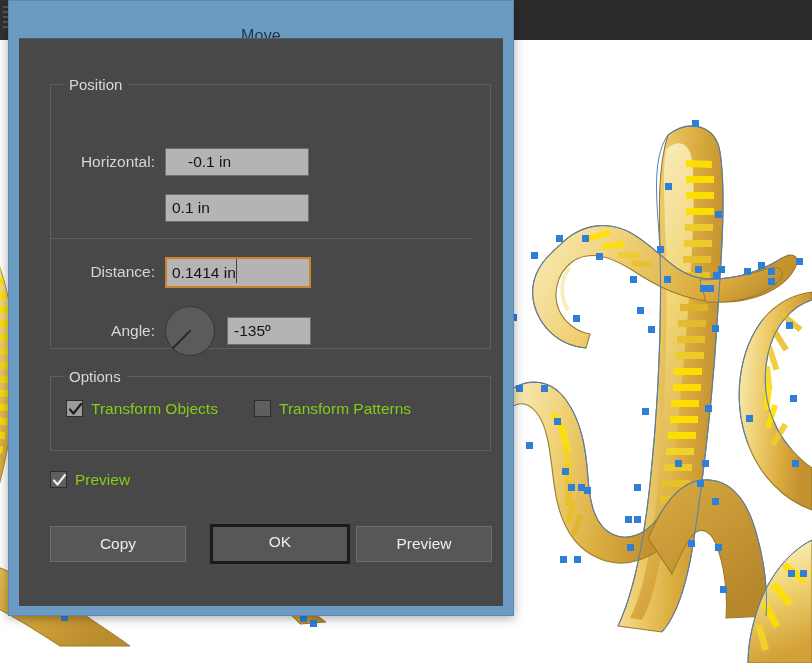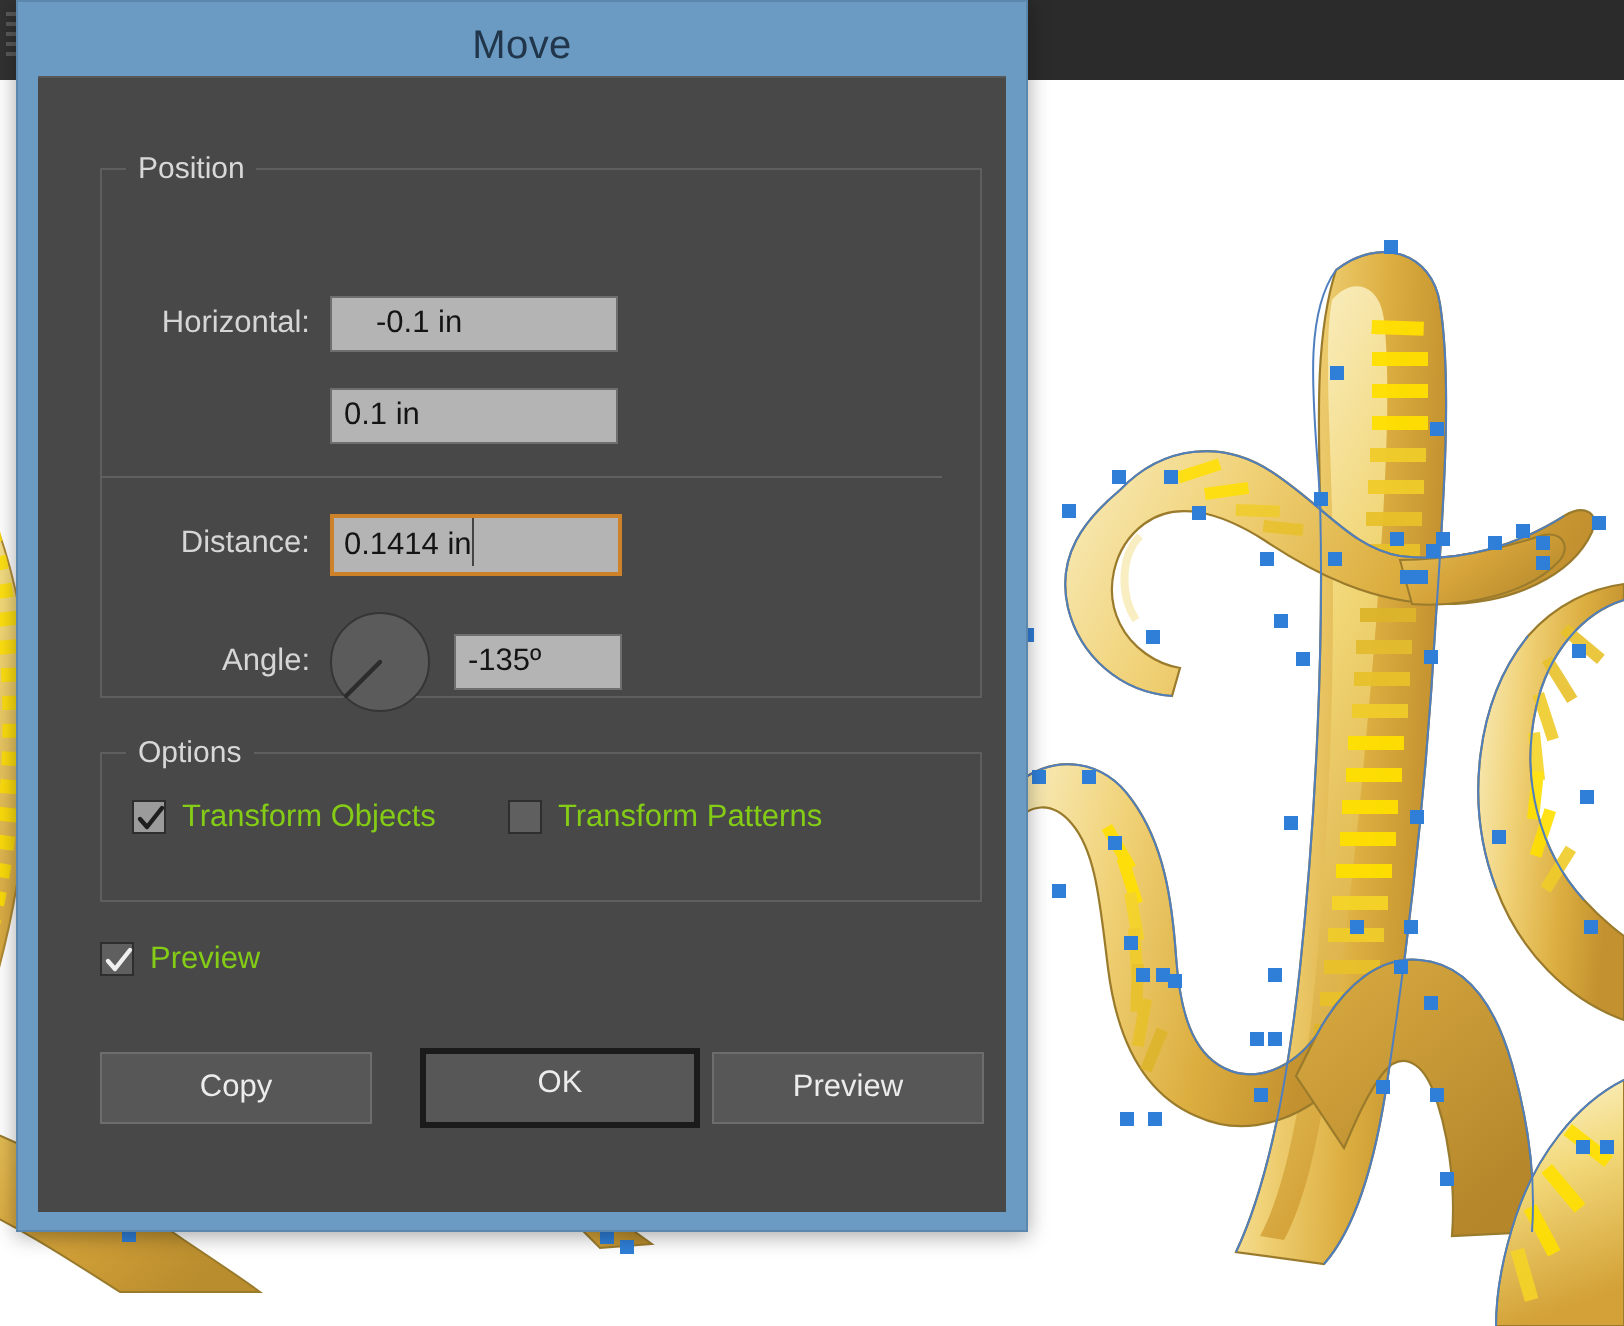--- a/index.html
+++ b/index.html
@@ -54,26 +54,26 @@
     left: 8px; top: 0px;
     width: 506px; height: 616px;
     background: #6b9bc3;
     box-sizing: border-box;
     border: 1px solid #5b87ad;
     box-shadow: 0 2px 10px rgba(0,0,0,0.35);
   }
 
   #dialog-titlebar {
     position: absolute;
-    left: 0; top: 4px;
+    left: 0; top: 16px;
     width: 100%; height: 37px;
     line-height: 37px;
     text-align: center;
     color: #21364a;
-    font-size: 20px;
+    font-size: 16px;
     letter-spacing: 0.2px;
     user-select: none;
   }
 
   #dialog-body {
     position: absolute;
     left: 10px; top: 37px;
     width: 484px; height: 568px;
     background: #484848;
     box-sizing: border-box;

